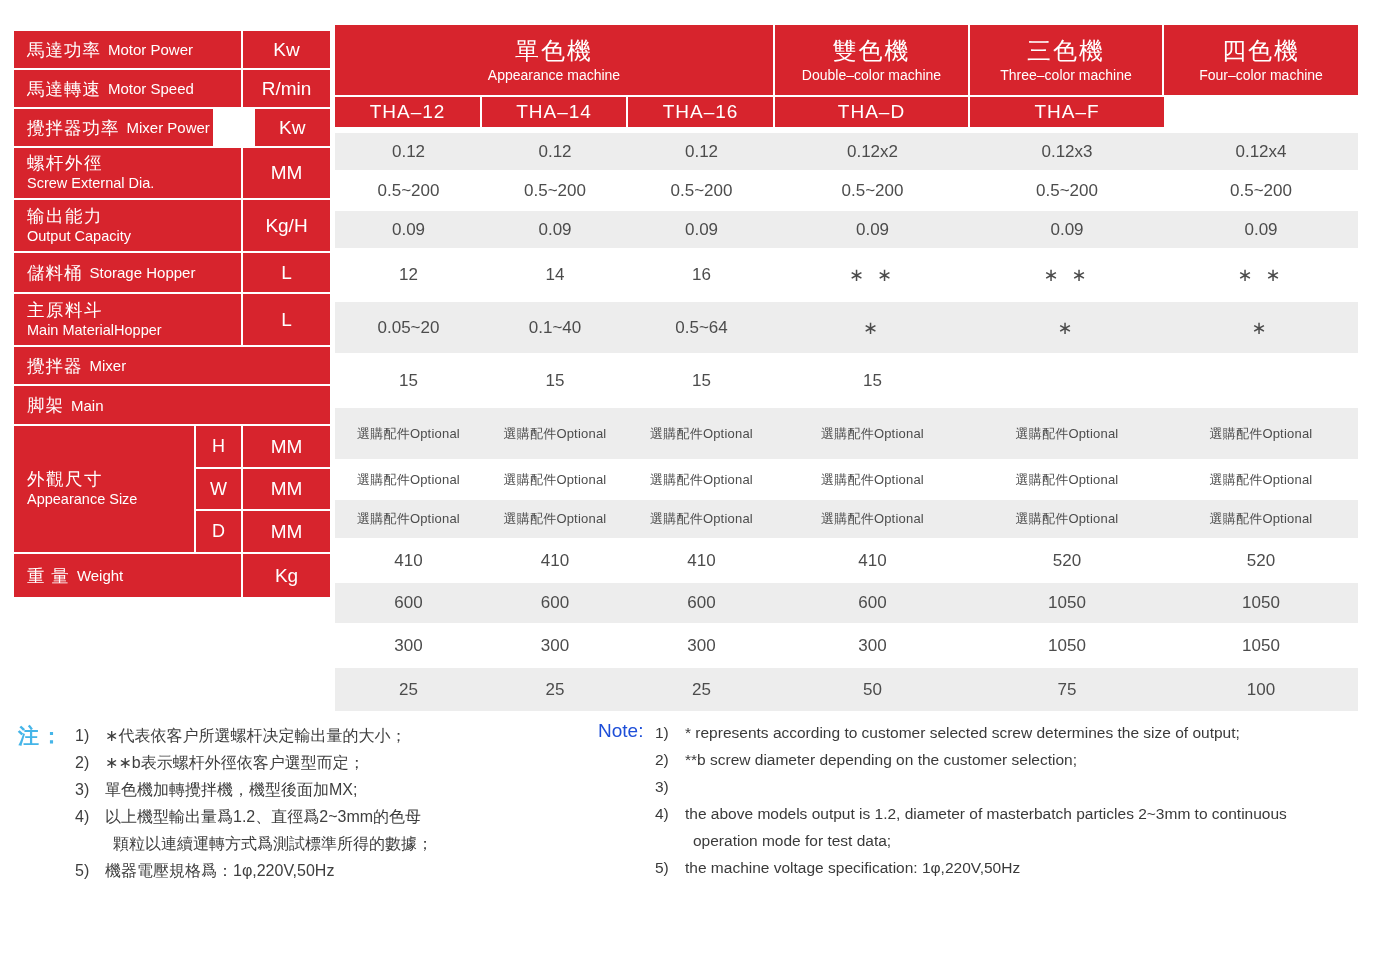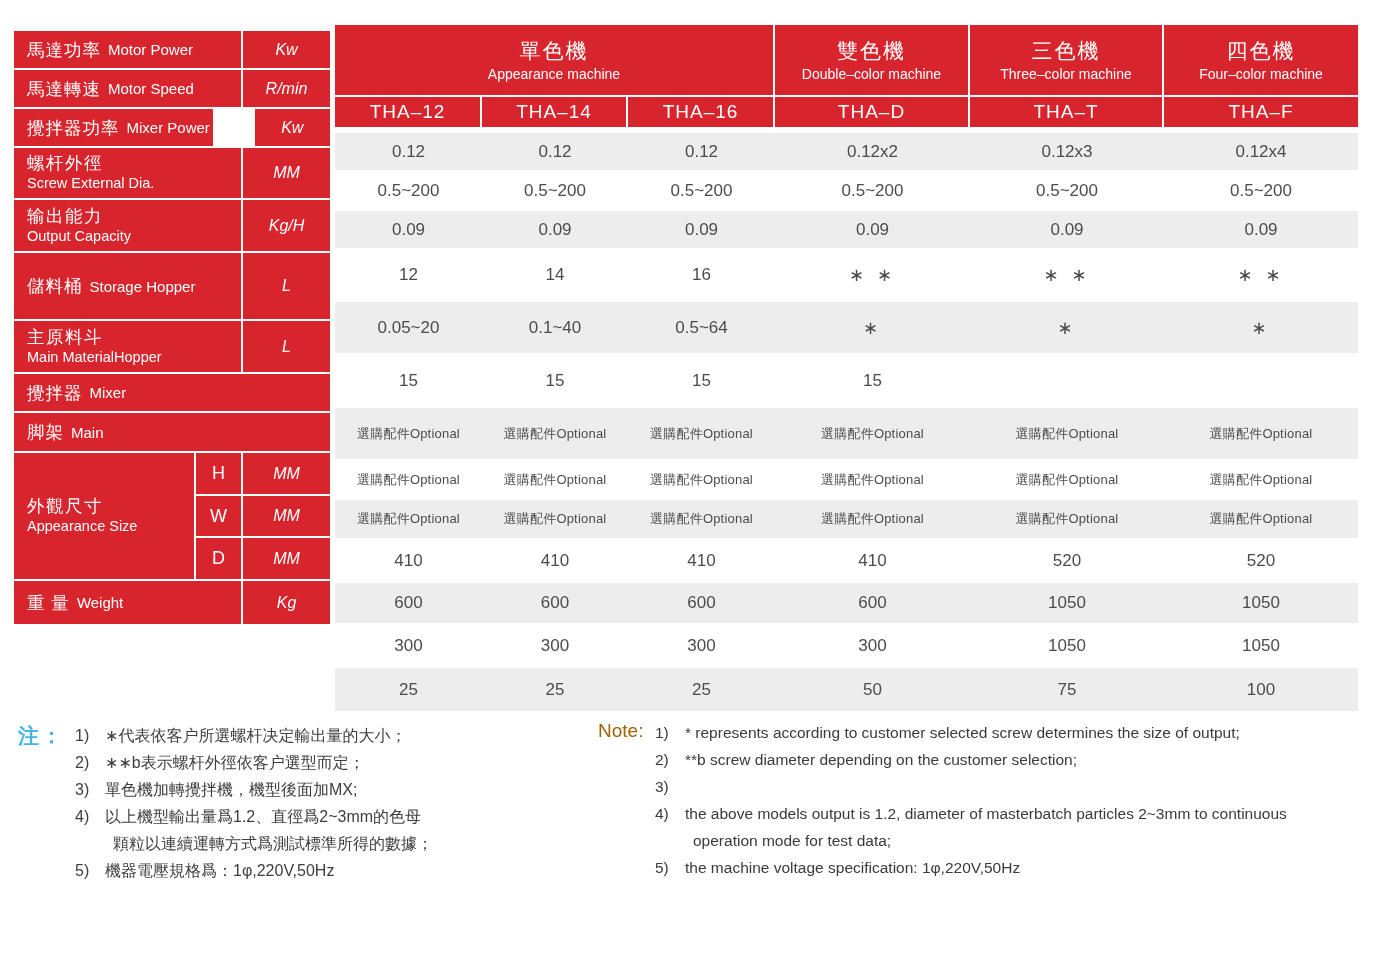--- a/index.html
+++ b/index.html
@@ -13,21 +13,21 @@
 
   .red { background:#d7242d; color:#ffffff; }
 
   .model-hdr-cell { height:102px; display:flex; align-items:center; padding-left:16px;
                     font-size:23px; letter-spacing:1px; box-sizing:border-box; }
 
   .group-row { display:flex; height:70px; }
   .group-cell { box-sizing:border-box; border-right:2px solid #fff; display:flex;
                 flex-direction:column; align-items:center; justify-content:center; }
   .group-cell:last-child { border-right:none; }
-  .g-cn { font-size:21px; letter-spacing:2px; line-height:1.2; }
+  .g-cn { font-size:24px; letter-spacing:2px; line-height:1.2; }
   .g-en { font-size:14px; margin-top:2px; }
 
   .model-row { display:flex; height:30px; margin-top:2px; }
   .model-cell { box-sizing:border-box; border-right:2px solid #fff; display:flex;
                 align-items:center; justify-content:center; font-size:19px; letter-spacing:1px; }
   .model-cell:last-child { border-right:none; }
 
   .right-body { margin-top:6px; }
   .stripe { display:flex; margin-bottom:2px; }
   .stripe.gray { background:#ededed; }
@@ -41,34 +41,34 @@
   .lrow { display:flex; margin-bottom:2px; }
   .lbl { box-sizing:border-box; }
   .lbl-main { width:227px; margin-right:2px; }
   .lbl-full { width:316px; }
   .lbl-inline { display:flex; align-items:center; padding-left:13px; }
   .lbl-inline .cn { font-size:17.5px; letter-spacing:1px; }
   .lbl-inline .en { font-size:15px; margin-left:7px; }
   .lbl-stacked { display:flex; flex-direction:column; justify-content:center; padding-left:13px; }
   .lbl-stacked .cn { font-size:17.5px; letter-spacing:1.5px; line-height:1.25; }
   .lbl-stacked .en { font-size:14.5px; line-height:1.2; }
-  .unit-cell { width:87px; display:flex; align-items:center; justify-content:center; font-size:16px;font-style:italic; }
+  .unit-cell { width:87px; display:flex; align-items:center; justify-content:center; font-size:19px; }
   .size-lbl { width:180px; margin-right:2px; }
   .size-sub { display:flex; flex-direction:column; }
   .size-subrow { display:flex; margin-bottom:2px; }
   .size-subrow:last-child { margin-bottom:0; }
   .dim-cell { width:45px; margin-right:2px; display:flex; align-items:center; justify-content:center; font-size:18px; }
 
   
   .notes { position:absolute; }
   .notes-cn { left:18px; top:722px; padding-left:57px; }
   .notes-en { left:598px; top:719px; padding-left:57px; }
   .note-label { position:absolute; left:0; top:0; }
   .notes-cn .note-label { color:#45b5e8; font-size:21px; font-weight:bold; letter-spacing:2px; }
-  .notes-en .note-label { color:#a16207; font-size:19px; top:1px; }
+  .notes-en .note-label { color:#1d4ed8; font-size:19px; top:1px; }
   .note-item { display:flex; }
   .note-num { width:30px; flex-shrink:0; }
   .notes-cn .note-num, .notes-cn .note-line { font-size:16px; color:#3e3e3e; line-height:27px; }
   .notes-en .note-num, .notes-en .note-line { font-size:15.5px; color:#3a3a3a; line-height:27px; }
   .note-line.cont { margin-left:8px; }
 </style>
 </head>
 <body>
 
 <div class="canvas">
@@ -105,21 +105,21 @@
             </div>
             <div class="red unit-cell" style="height: 100%;">MM</div>
           </div>
           <div class="lrow" style="height: 51px;">
             <div class="red lbl lbl-main lbl-stacked" style="height: 100%;">
               <span class="cn">输出能力</span>
               <span class="en">Output Capacity</span>
             </div>
             <div class="red unit-cell" style="height: 100%;">Kg/H</div>
           </div>
-          <div class="lrow" style="height: 66px;">
+          <div class="lrow" style="height: 39px;">
             <div class="red lbl lbl-main lbl-inline" style="height: 100%;">
               <span class="cn">儲料桶</span>
               <span class="en">Storage Hopper</span>
             </div>
             <div class="red unit-cell" style="height: 100%;">L</div>
           </div>
           <div class="lrow" style="height: 51px;">
             <div class="red lbl lbl-main lbl-stacked" style="height: 100%;">
               <span class="cn">主原料斗</span>
               <span class="en">Main MaterialHopper</span>
@@ -185,21 +185,20 @@
           <div class="red group-cell" style="width: 194px;">
             <div class="g-cn">四色機</div>
             <div class="g-en">Four–color machine</div>
           </div>
         </div>
       <div class="model-row">
           <div class="red model-cell" style="width: 147px;">THA–12</div>
           <div class="red model-cell" style="width: 146px;">THA–14</div>
           <div class="red model-cell" style="width: 147px;">THA–16</div>
           <div class="red model-cell" style="width: 195px;">THA–D</div>
-          <div class="red model-cell" style="width: 194px;">THA–T</div>
           <div class="red model-cell" style="width: 194px;">THA–F</div>
         </div>
       <div class="right-body">
           <div class="stripe gray" style="height: 37px;">
             <div class="v-cell" style="width: 147px;">0.12</div>
             <div class="v-cell" style="width: 146px;">0.12</div>
             <div class="v-cell" style="width: 147px;">0.12</div>
             <div class="v-cell" style="width: 195px;">0.12x2</div>
             <div class="v-cell" style="width: 194px;">0.12x3</div>
             <div class="v-cell" style="width: 194px;">0.12x4</div>

